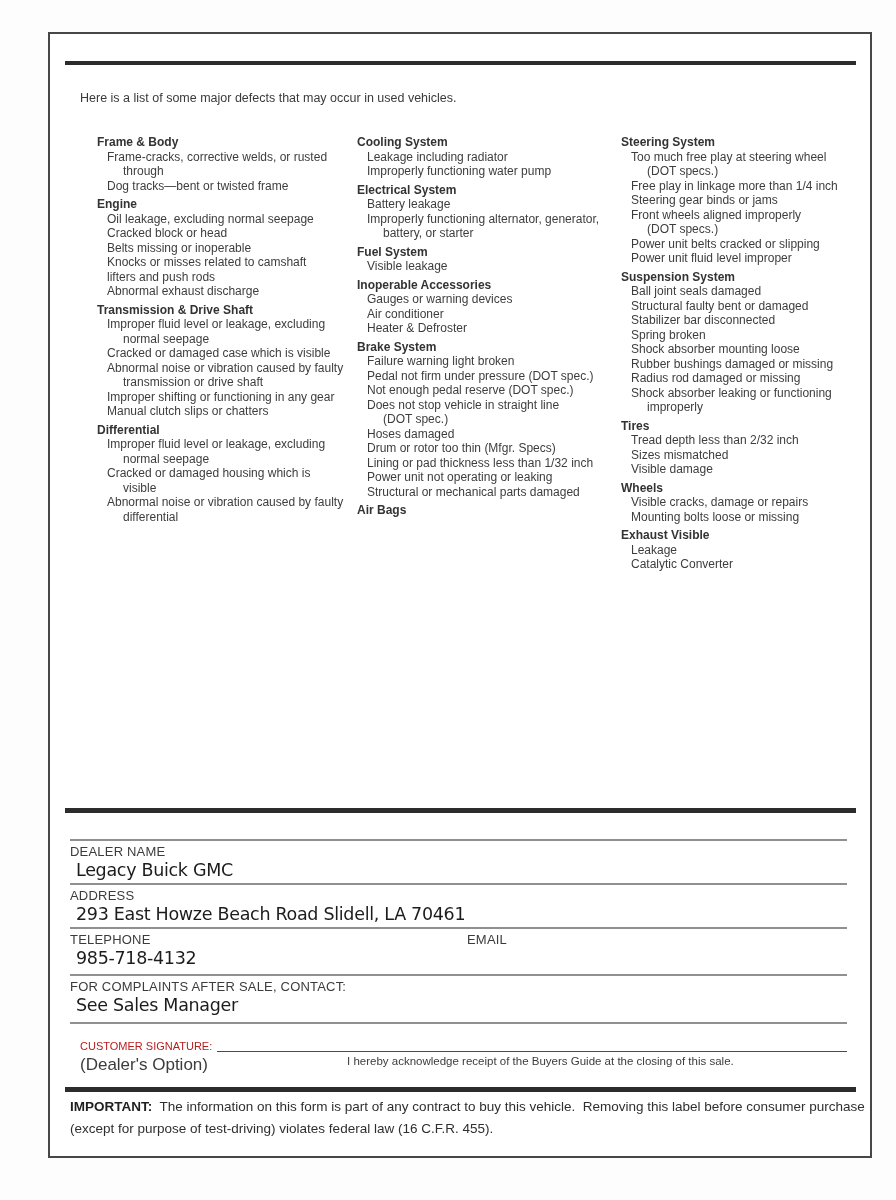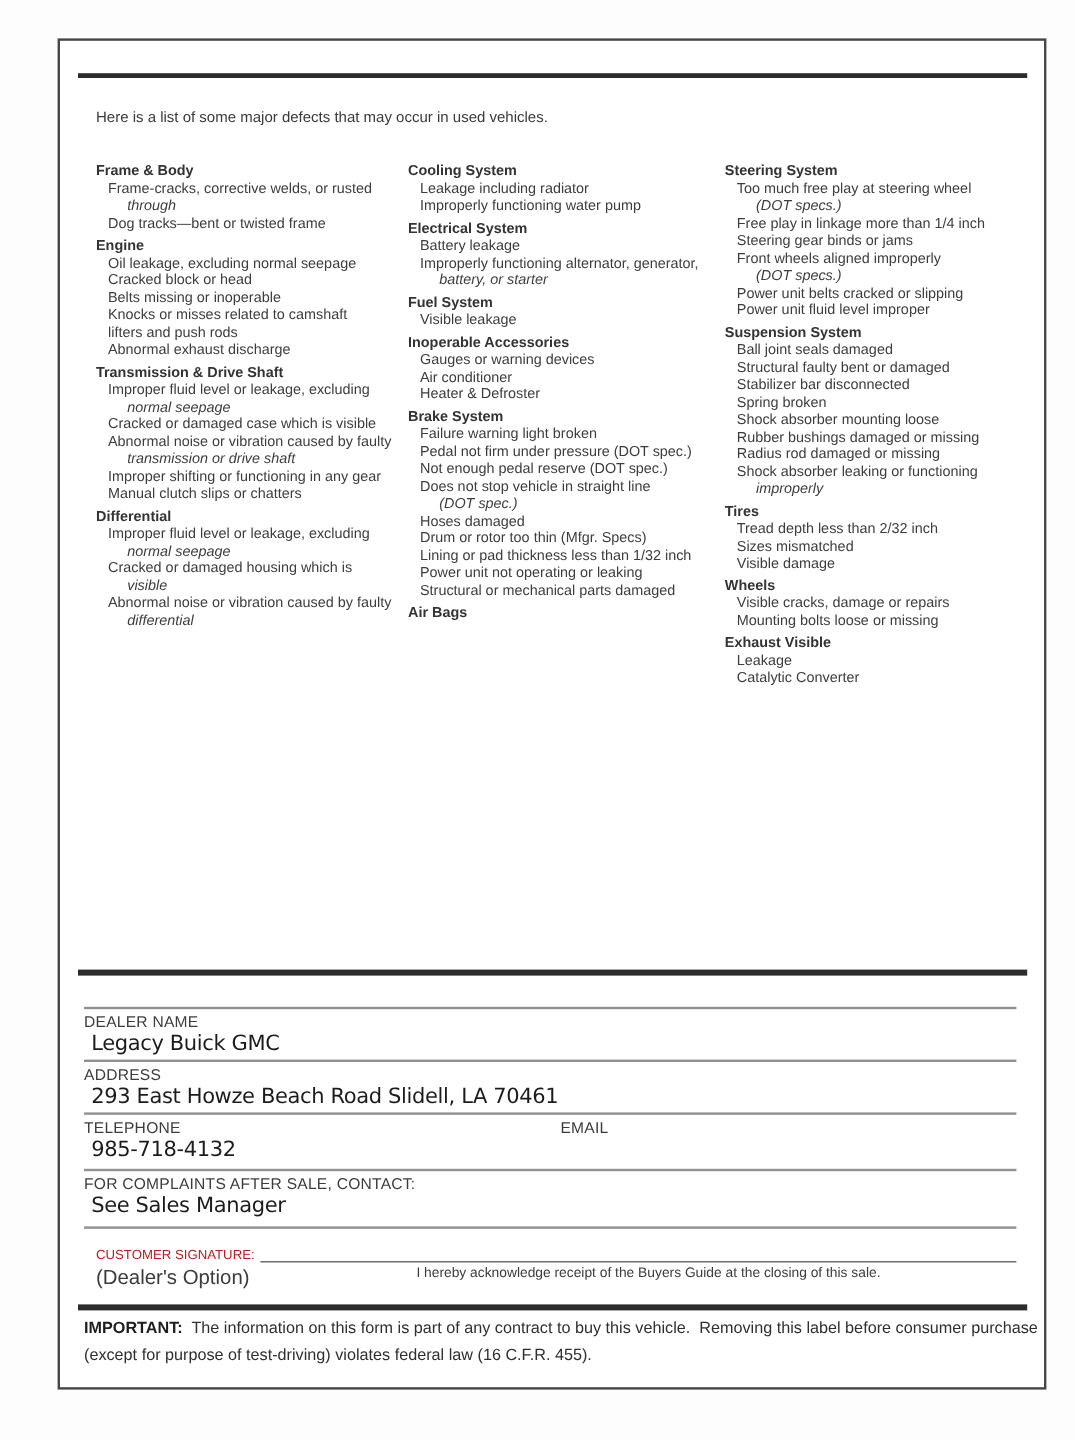--- a/index.html
+++ b/index.html
@@ -19,30 +19,30 @@
   .rule.bottom{top:1053px;height:5px;}
   .intro{
     position:absolute;left:30px;top:57px;
     font-size:12.5px;color:#3a3a3a;white-space:nowrap;
   }
   .cols{position:absolute;left:0;top:101px;width:100%;height:470px;}
   .defects-col{position:absolute;top:0;}
   .defects-col.c0{left:30px;width:258px;}
   .defects-col.c1{left:290px;width:262px;}
   .defects-col.c2{left:554px;width:256px;}
-  .sec{margin:0 0 4px 0;}
+  .sec{margin:0 0 4px 17px;}
   .sec-h{
     font-size:12px;font-weight:bold;color:#333333;
     line-height:14.5px;white-space:nowrap;
   }
   .it{
     font-size:12px;color:#3d3d3d;line-height:14.5px;
     padding-left:10px;white-space:nowrap;
   }
-  .it.ind{padding-left:26px;font-style:italic;}
+  .it.ind{padding-left:26px;}
   .fields{position:absolute;left:20px;top:805px;width:777px;}
   .frow{position:relative;border-top:2px solid #909090;}
   .frow.r0{height:42px;}
   .frow.r1{height:42px;}
   .frow.r2{height:45px;}
   .frow.r3{height:46px;}
   .fclose{border-top:2px solid #909090;height:0;}
   .flabel{
     font-size:13px;color:#3c3c3c;letter-spacing:0.2px;
     padding-top:3px;white-space:nowrap;

